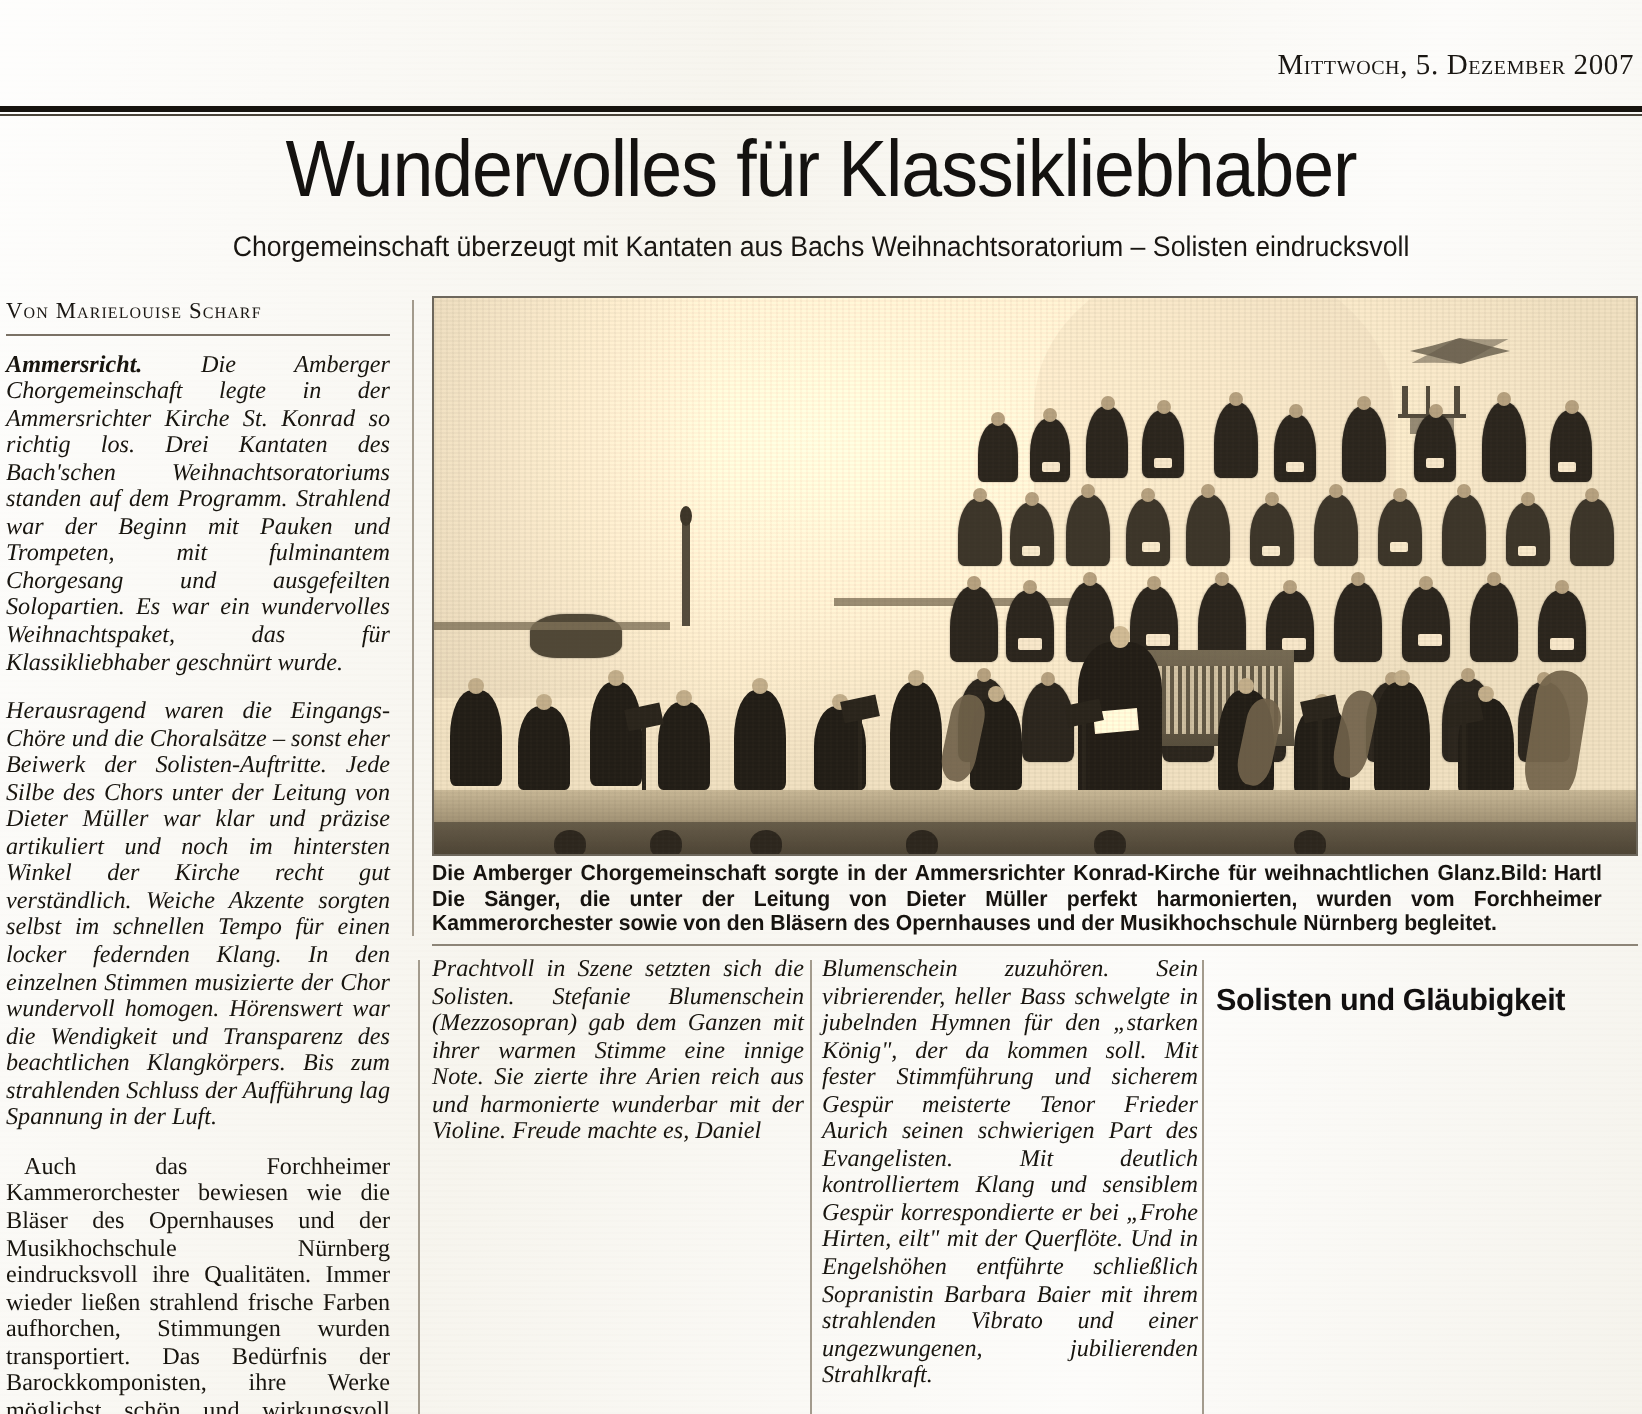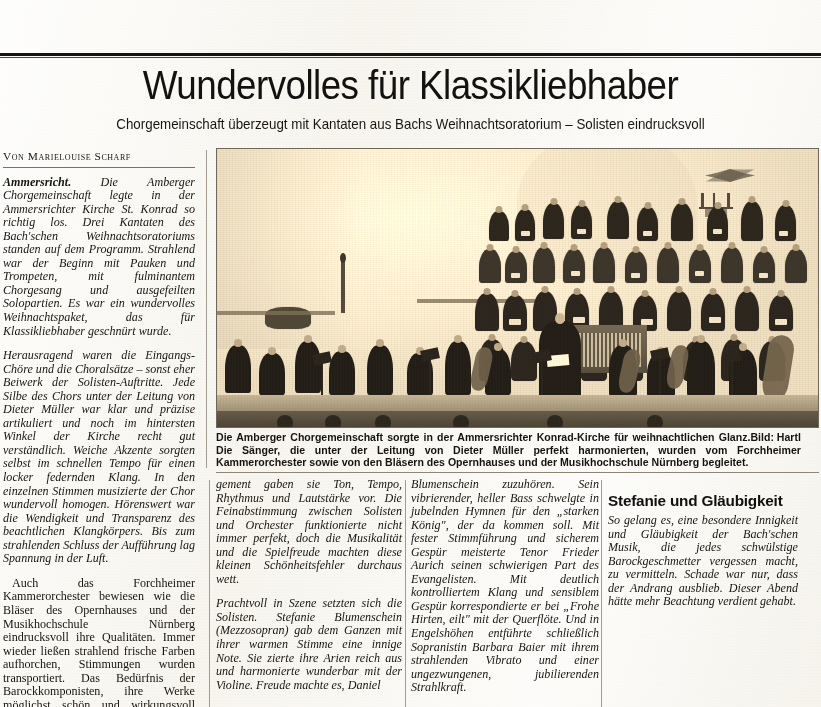--- a/index.html
+++ b/index.html
@@ -401,20 +401,21 @@
     width: 1px;
     background: #a39b8d;
   }
 </style>
 </head>
 <body>
 
 <div class="page">
 
   <div class="masthead">
+    <div class="masthead-date">Mittwoch, 5. Dezember 2007</div>
   </div>
   <div class="rule-masthead"></div>
   <div class="rule-masthead thin"></div>
 
   <div class="headline">Wundervolles für Klassikliebhaber</div>
   <div class="subhead">Chorgemeinschaft überzeugt mit Kantaten aus Bachs Weihnachtsoratorium – Solisten eindrucksvoll</div>
 
   <div class="photo-wrap">
     <div class="photo">
       <div class="bg-wall"></div>
@@ -665,27 +666,25 @@
 
   <div class="col" id="col1">
     <div class="byline">Von Marielouise Scharf</div>
     <div class="byline-rule"></div>
     <p class="first"><span class="lead-in">Ammersricht.</span><span> Die Amberger Chorgemeinschaft legte in der Ammersrichter Kirche St. Konrad so richtig los. Drei Kantaten des Bach'schen Weihnachtsoratoriums standen auf dem Programm. Strahlend war der Beginn mit Pauken und Trompeten, mit fulminantem Chorgesang und ausgefeilten Solopartien. Es war ein wundervolles Weihnachtspaket, das für Klassikliebhaber geschnürt wurde.</span></p>
     <p class="first">Herausragend waren die Eingangs-Chöre und die Choralsätze – sonst eher Beiwerk der Solisten-Auftritte. Jede Silbe des Chors unter der Leitung von Dieter Müller war klar und präzise artikuliert und noch im hintersten Winkel der Kirche recht gut verständlich. Weiche Akzente sorgten selbst im schnellen Tempo für einen locker federnden Klang. In den einzelnen Stimmen musizierte der Chor wundervoll homogen. Hörenswert war die Wendigkeit und Transparenz des beachtlichen Klangkörpers. Bis zum strahlenden Schluss der Aufführung lag Spannung in der Luft.</p>
     <p>Auch das Forchheimer Kammerorchester bewiesen wie die Bläser des Opernhauses und der Musikhochschule Nürnberg eindrucksvoll ihre Qualitäten. Immer wieder ließen strahlend frische Farben aufhorchen, Stimmungen wurden transportiert. Das Bedürfnis der Barockkomponisten, ihre Werke möglichst schön und wirkungsvoll aufzuführen, erfüllten die Musiker bei dieser Aufführung auf ihre Weise. Mit Freude und Enga-</p>
   </div>
 
   <div class="col" id="col2">
-    <p class="first">gement gaben sie Ton, Tempo, Rhythmus und Lautstärke vor. Die Feinabstimmung zwischen Solisten und Orchester funktionierte nicht immer perfekt, doch die Musikalität und die Spielfreude machten diese kleinen Schönheitsfehler durchaus wett.</p>
     <p class="first">Prachtvoll in Szene setzten sich die Solisten. Stefanie Blumenschein (Mezzosopran) gab dem Ganzen mit ihrer warmen Stimme eine innige Note. Sie zierte ihre Arien reich aus und harmonierte wunderbar mit der Violine. Freude machte es, Daniel</p>
   </div>
 
   <div class="col" id="col3">
     <p class="first">Blumenschein zuzuhören. Sein vibrierender, heller Bass schwelgte in jubelnden Hymnen für den „starken König", der da kommen soll. Mit fester Stimmführung und sicherem Gespür meisterte Tenor Frieder Aurich seinen schwierigen Part des Evangelisten. Mit deutlich kontrolliertem Klang und sensiblem Gespür korrespondierte er bei „Frohe Hirten, eilt" mit der Querflöte. Und in Engelshöhen entführte schließlich Sopranistin Barbara Baier mit ihrem strahlenden Vibrato und einer ungezwungenen, jubilierenden Strahlkraft.</p>
     <p>Es war ein unbenommen einmaliges Erlebnis, dieses Weihnachtsora-</p>
   </div>
 
   <div class="col" id="col4">
-    <div class="subhead-h">Stefanie und Gläubigkeit</div>
-    <p class="first">So gelang es, eine besondere Innigkeit und Gläubigkeit der Bach'schen Musik, die jedes schwülstige Barockgeschmetter vergessen macht, zu vermitteln. Schade war nur, dass der Andrang ausblieb. Dieser Abend hätte mehr Beachtung verdient gehabt.</p>
+    <div class="subhead-h">Solisten und Gläubigkeit</div>
   </div>
 
 </div>
 
 </body></html>

